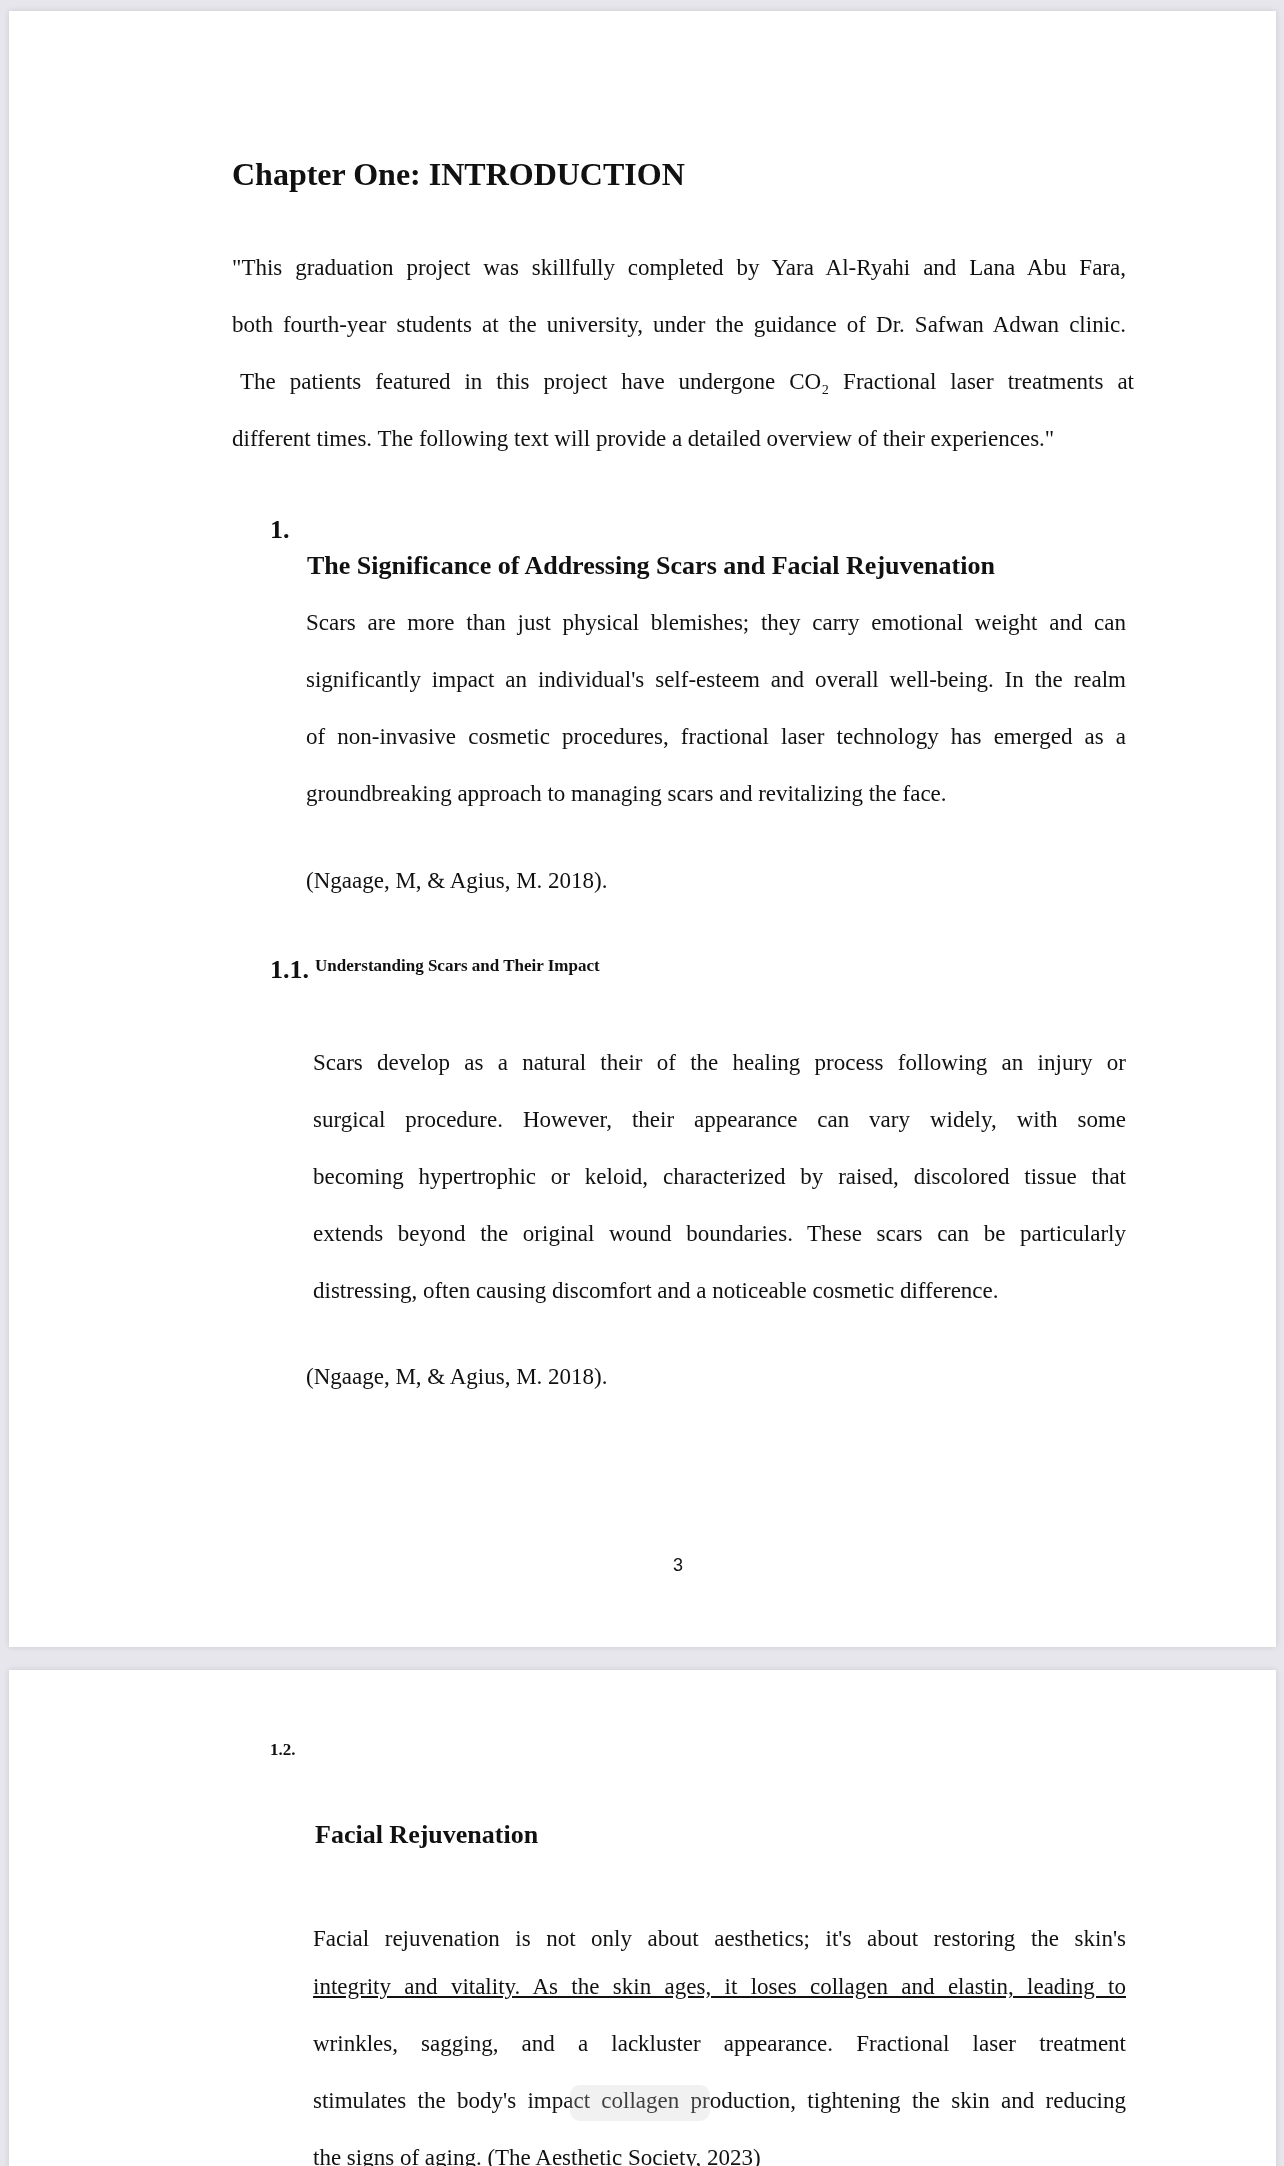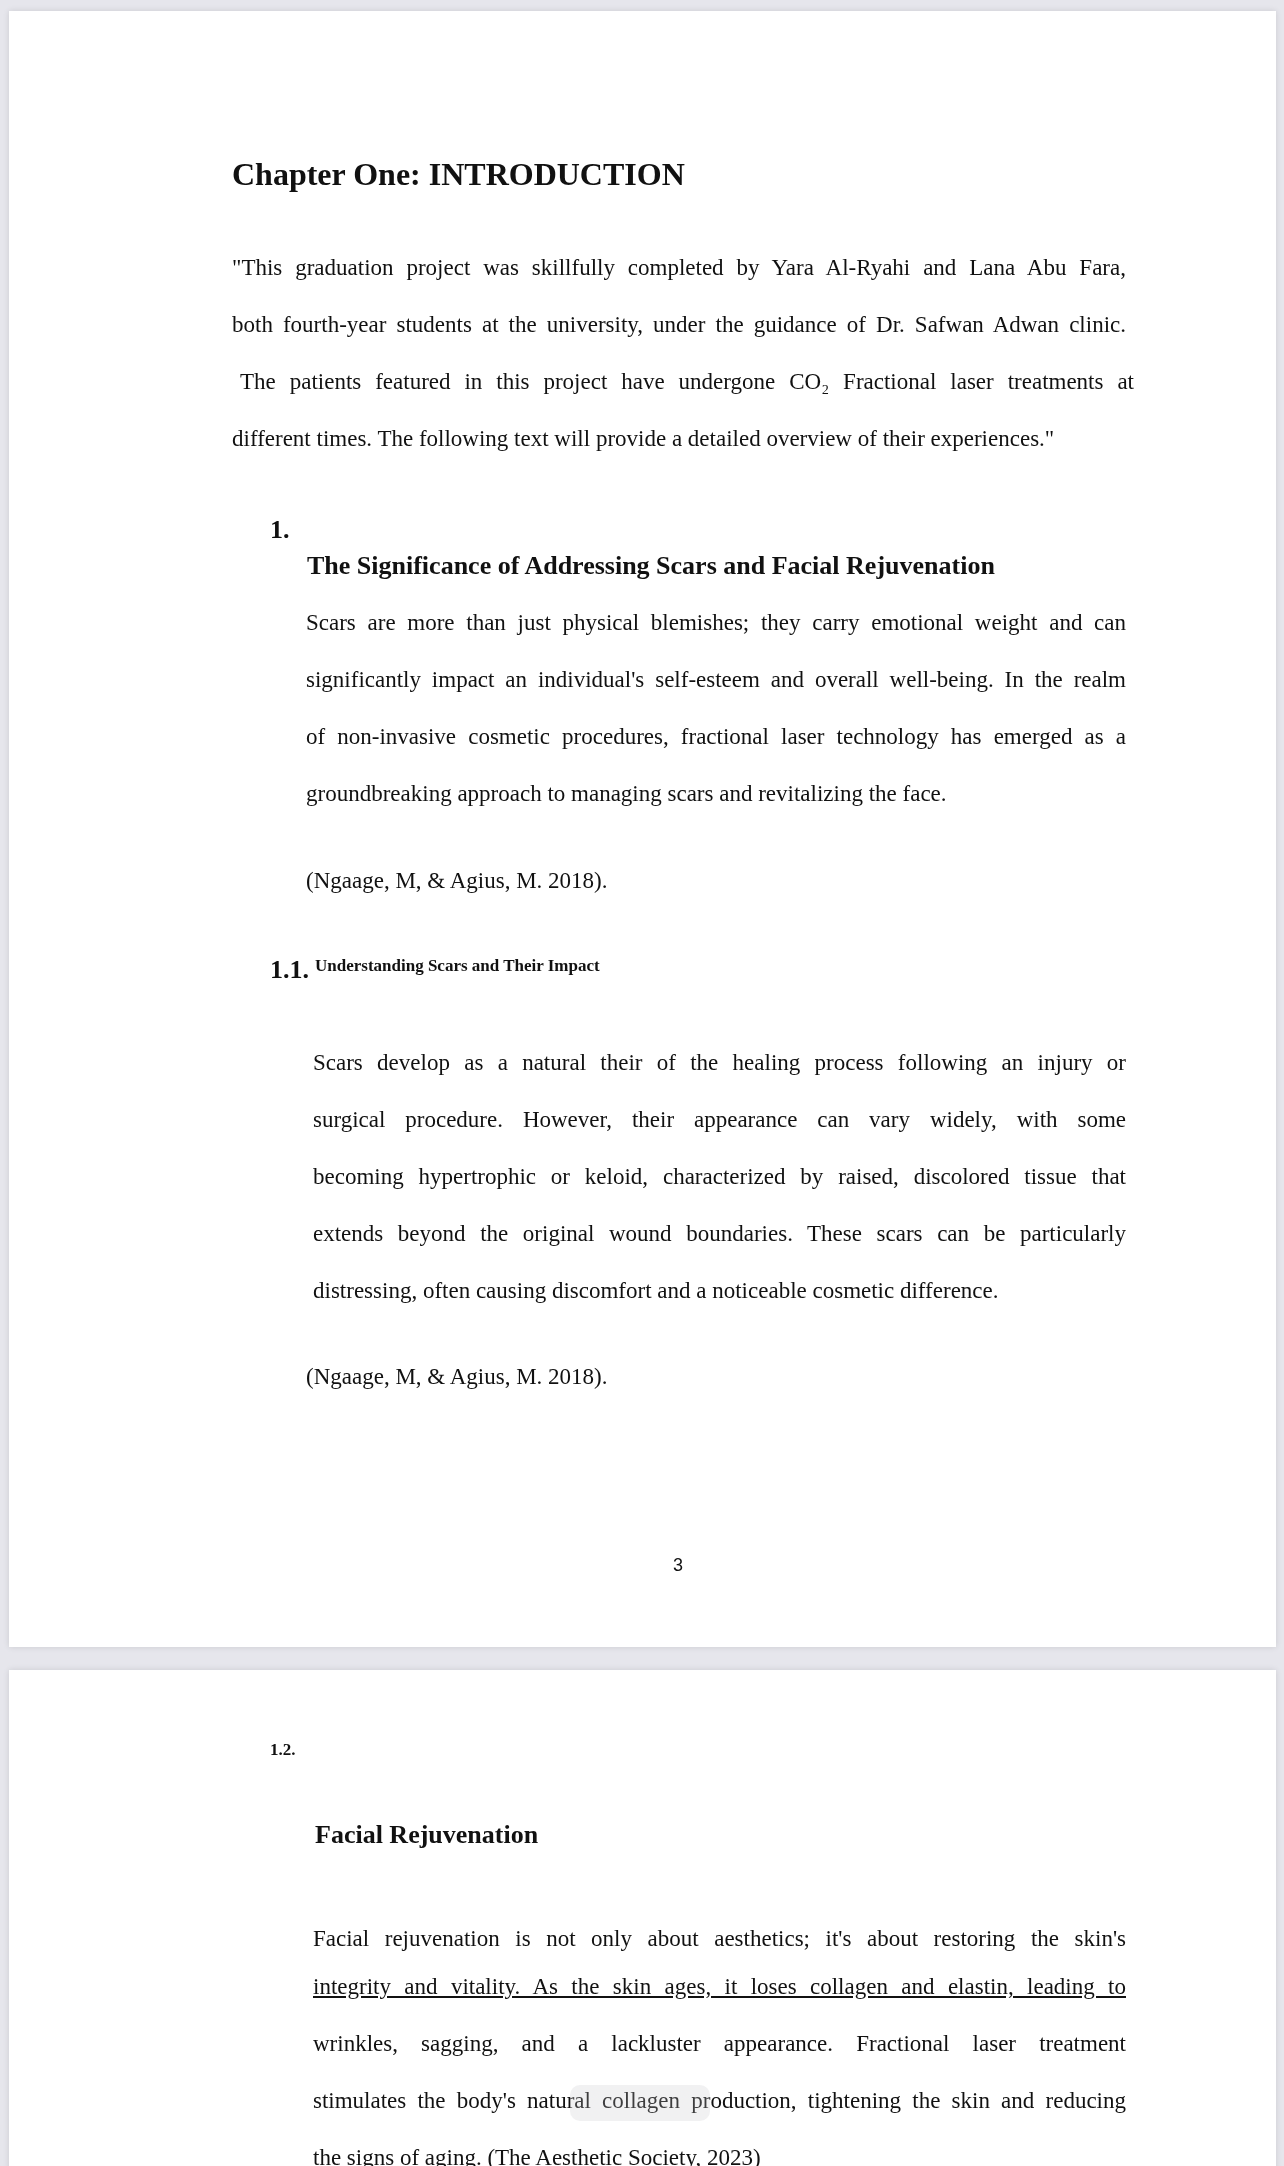--- a/index.html
+++ b/index.html
@@ -60,16 +60,16 @@
 <div class="t b" style="left:306px; top:1365px;">(Ngaage, M, &amp; Agius, M. 2018).</div>
 
 <div class="t pnum" style="left:673px; top:1556px;">3</div>
 
 <div class="t h" style="left:270px; top:1741px; font-size:17px;">1.2.</div>
 <div class="t h" style="left:315px; top:1822px; font-size:26px;">Facial Rejuvenation</div>
 
 <div class="t b just" style="left:313px; top:1918px; width:813px;margin-top:9px;">Facial rejuvenation is not only about aesthetics; it's about restoring the skin's</div>
 <div class="t b just" style="left:313px; top:1975px; width:813px;text-decoration:underline;">integrity and vitality. As the skin ages, it loses collagen and elastin, leading to</div>
 <div class="t b just" style="left:313px; top:2032px; width:813px;">wrinkles, sagging, and a lackluster appearance. Fractional laser treatment</div>
-<div class="t b just" style="left:313px; top:2089px; width:813px;">stimulates the body's natural collagen production, tightening the skin and reducing</div>
+<div class="t b just" style="left:313px; top:2089px; width:813px;">stimulates the body's impact collagen production, tightening the skin and reducing</div>
 <div class="t b" style="left:313px; top:2146px;">the signs of aging. (The Aesthetic Society, 2023)</div>
 
 <div class="watermark"></div>
 
 </body></html>

